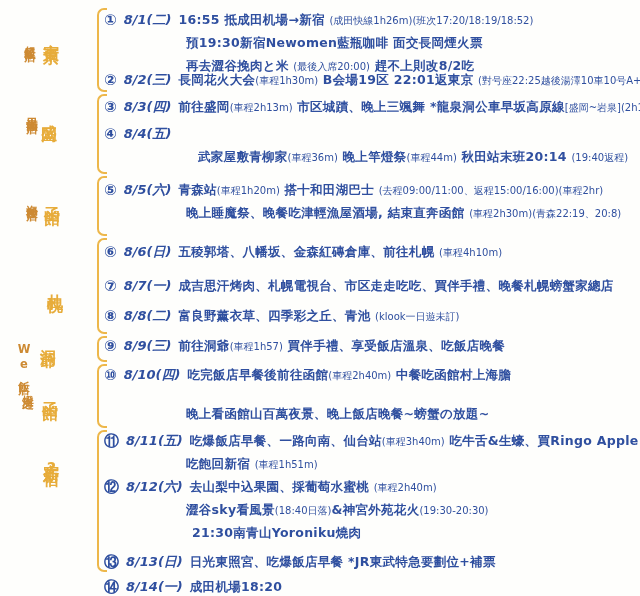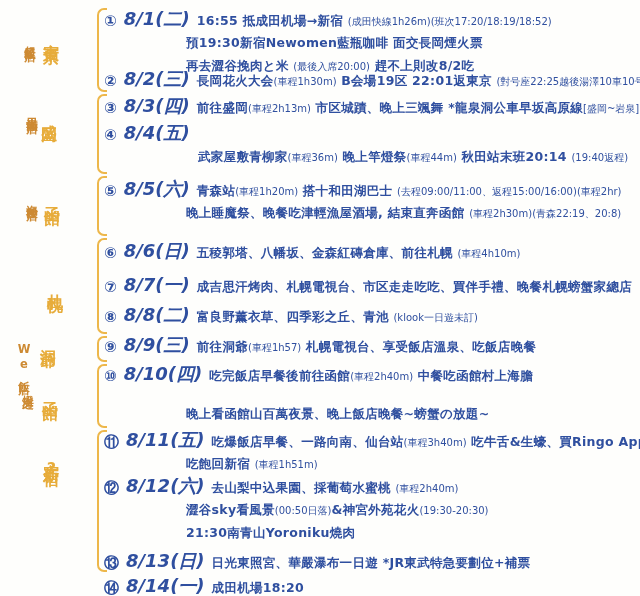--- a/index.html
+++ b/index.html
@@ -52,21 +52,21 @@
     font-size:12.5px;
     font-weight:600;
     line-height:18px;
   }
   .line .num{
     font-size:15px;
     font-weight:700;
     transform:translateY(1px);
   }
   .line .date{
-    font-size:18px;
+    font-size:13px;
     font-weight:700;
     font-style:italic;
   }
   .line .txt{ letter-spacing:0.3px; }
   .line .txt .sm{
     font-size:10px;
     font-weight:500;
     letter-spacing:0;
   }
 </style>
@@ -145,21 +145,21 @@
         <span class="txt"><span>成吉思汗烤肉、札幌電視台、市区走走吃吃、買伴手禮、晚餐札幌螃蟹家總店</span></span>
       </div>
       <div class="line" style="top: 306px; left: 104px;">
         <span class="num">⑧</span>
         <span class="date">8/8(二)</span>
         <span class="txt"><span>富良野薰衣草、四季彩之丘、青池 </span><span class="sm">(klook一日遊未訂)</span></span>
       </div>
       <div class="line" style="top: 336px; left: 104px;">
         <span class="num">⑨</span>
         <span class="date">8/9(三)</span>
-        <span class="txt"><span>前往洞爺</span><span class="sm">(車程1h57)</span><span> 札幌電視台、享受飯店溫泉、吃飯店晚餐</span></span>
+        <span class="txt"><span>前往洞爺</span><span class="sm">(車程1h57)</span><span> 買伴手禮、享受飯店溫泉、吃飯店晚餐</span></span>
       </div>
       <div class="line" style="top: 365px; left: 104px;">
         <span class="num">⑩</span>
         <span class="date">8/10(四)</span>
         <span class="txt"><span>吃完飯店早餐後前往函館</span><span class="sm">(車程2h40m)</span><span> 中餐吃函館村上海膽</span></span>
       </div>
       <div class="line" style="top: 388.5px; left: 186px; margin-top: 16px;">
         <span class="txt"><span>晚上看函館山百萬夜景、晚上飯店晚餐~螃蟹の放題~</span></span>
       </div>
       <div class="line" style="top: 431px; left: 104px;">
@@ -169,29 +169,29 @@
       </div>
       <div class="line" style="top: 454.5px; left: 186px; justify-content: flex-end;">
         <span class="txt"><span>吃飽回新宿 </span><span class="sm">(車程1h51m)</span></span>
       </div>
       <div class="line" style="top: 477px; left: 104px;">
         <span class="num">⑫</span>
         <span class="date">8/12(六)</span>
         <span class="txt"><span>去山梨中込果園、採葡萄水蜜桃 </span><span class="sm">(車程2h40m)</span></span>
       </div>
       <div class="line" style="top: 500.5px; left: 186px;">
-        <span class="txt"><span>澀谷sky看風景</span><span class="sm">(00:50日落)</span><span>&amp;神宮外苑花火</span><span class="sm">(19:30-20:30)</span></span>
+        <span class="txt"><span>澀谷sky看風景</span><span class="sm">(18:40日落)</span><span>&amp;神宮外苑花火</span><span class="sm">(19:30-20:30)</span></span>
       </div>
-      <div class="line" style="top: 524px; left: 186px;">
+      <div class="line" style="top: 524px; left: 192px;">
         <span class="txt"><span>21:30南青山Yoroniku燒肉</span></span>
       </div>
       <div class="line" style="top: 552px; left: 104px;">
         <span class="num">⑬</span>
         <span class="date">8/13(日)</span>
-        <span class="txt"><span>日光東照宮、華嚴瀑布一日遊 *JR東武特急要劃位+補票</span></span>
+        <span class="txt"><span>日光東照宮、吃爆飯店早餐 *JR東武特急要劃位+補票</span></span>
       </div>
       <div class="line" style="top: 577px; left: 104px;">
         <span class="num">⑭</span>
         <span class="date">8/14(一)</span>
         <span class="txt"><span>成田机場18:20</span></span>
       </div>
     </div>
 </div>
 
 </body></html>

